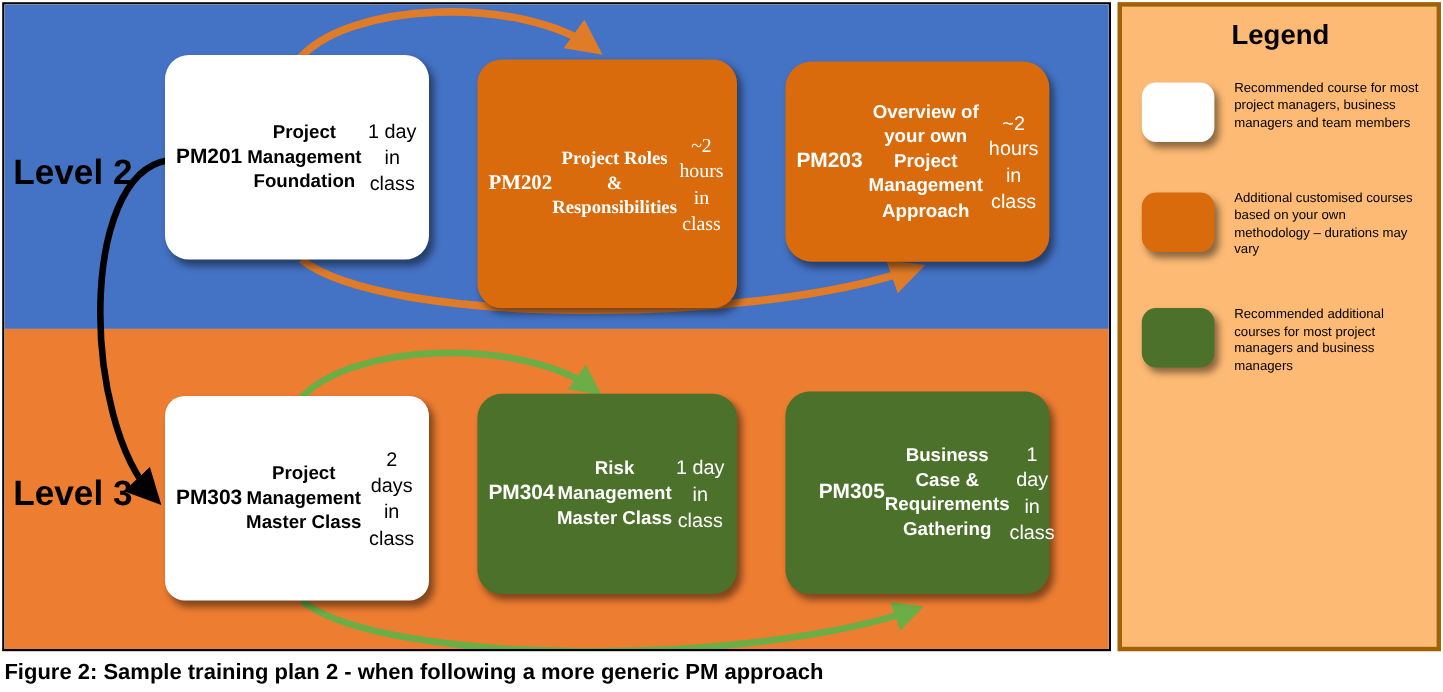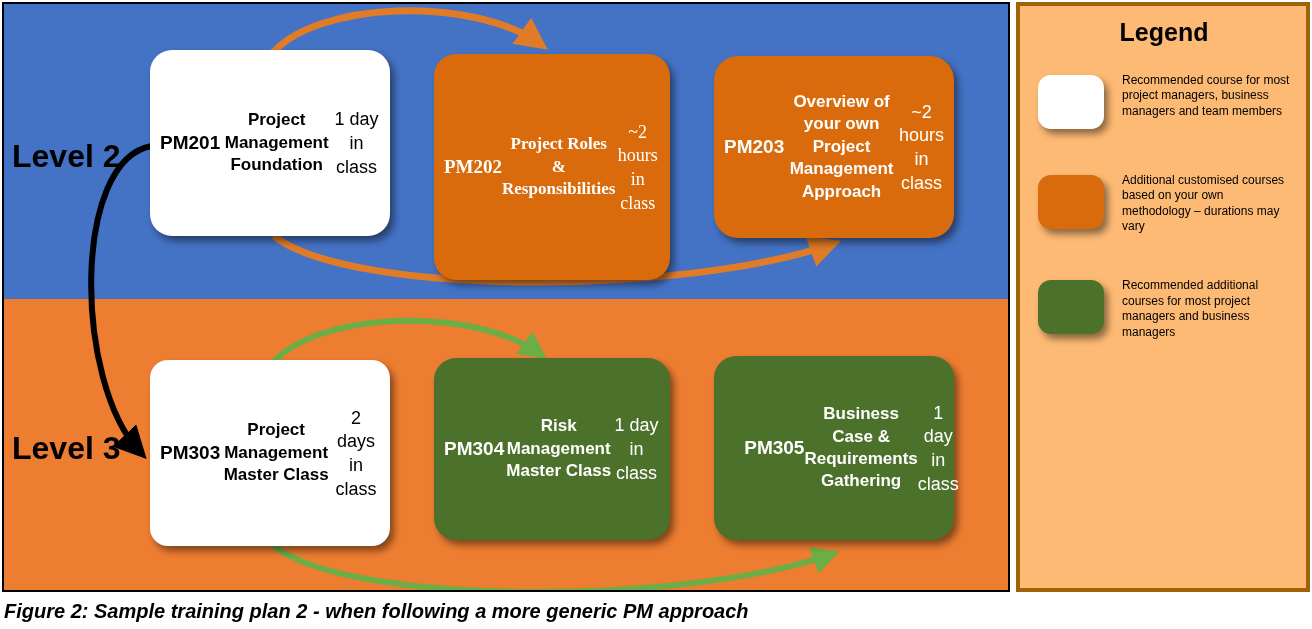--- a/index.html
+++ b/index.html
@@ -81,21 +81,21 @@
   .swatch.orange { background:#D96B0C; }
   .swatch.green  { background:#4C712A; }
   .legend-text {
     font-size:12px; color:#000;
     line-height:1.28;
     width:176px;
   }
 
   .caption {
     position:absolute; left:4px; top:600px;
-    font-size:20px; font-weight:bold; font-style:italic;
+    font-size:20px; font-weight:bold; 
     color:#000;
   }
 </style>
 </head>
 <body>
 
 <div class="page">
 
   <div class="diagram">
     <div class="band level2"></div>

